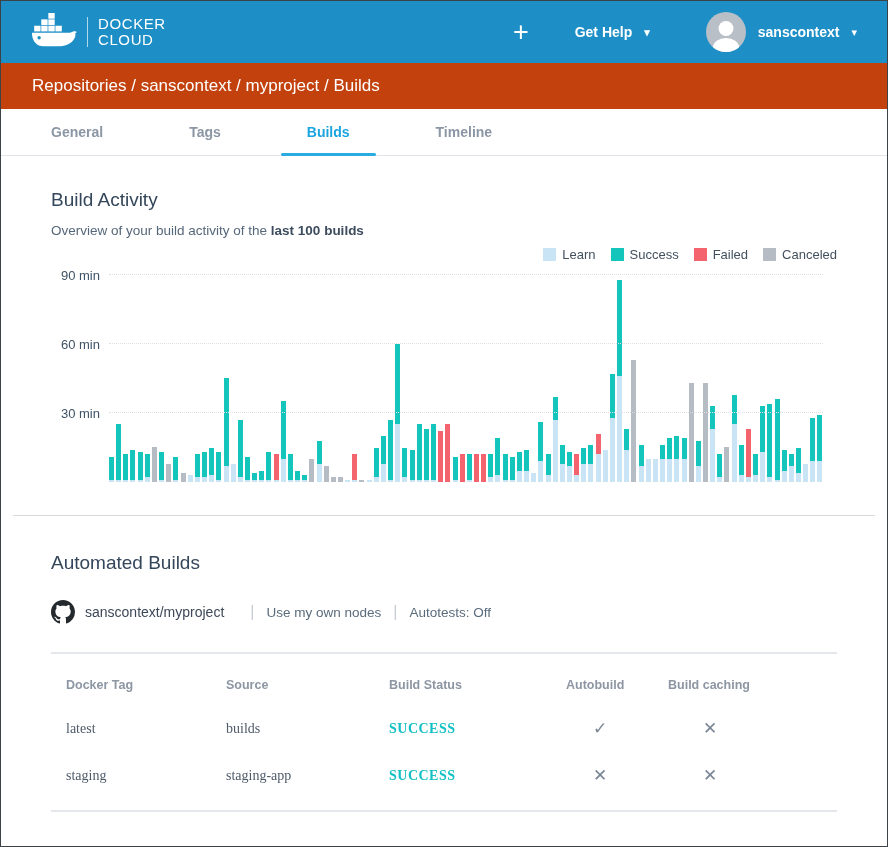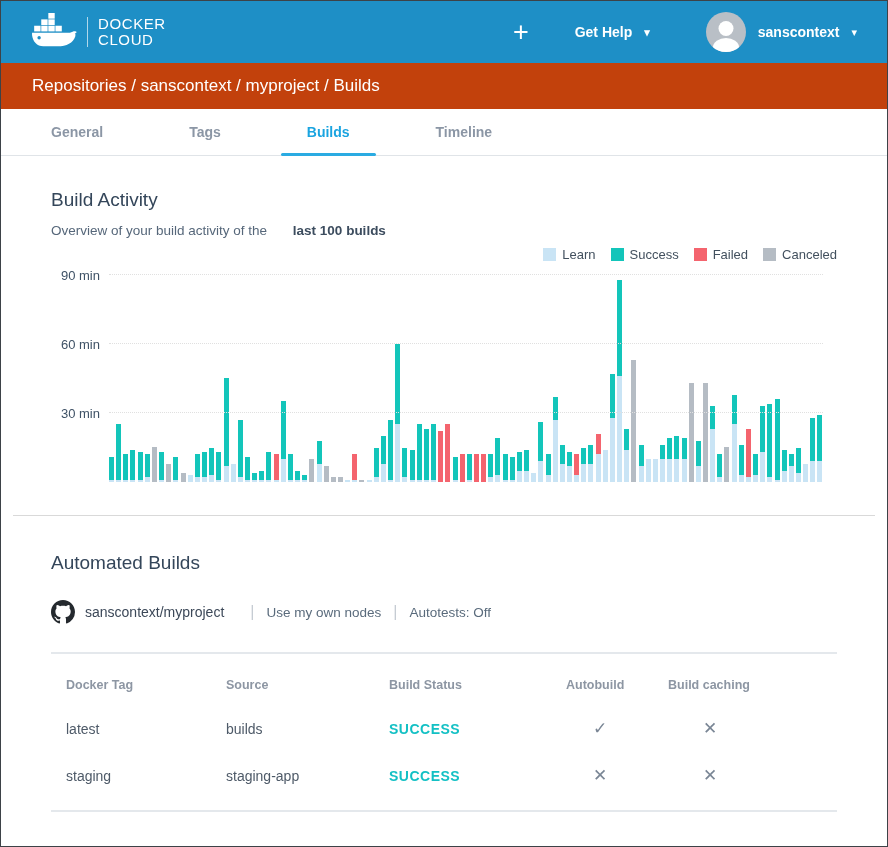--- a/index.html
+++ b/index.html
@@ -36,21 +36,21 @@
   .tabs { height:47px; display:flex; align-items:stretch; border-bottom:1px solid #e0e4e8; padding-left:24px; }
   .tab { font-size:14px; font-weight:700; color:#8b96a5; display:flex; align-items:center; padding:0 26px; cursor:pointer; position:relative; margin-right:34px; }
   .tab.active { color:#1aa4e0; }
   .tab.active::after { content:""; position:absolute; left:0; right:0; bottom:-1px; height:3px; background:#2aabe2; border-radius:2px; }
 
   
   .section { padding:0 50px; }
   .sec-title { font-size:19px; font-weight:400; color:#34465a; }
   .ba-title { padding-top:33px; }
   .sec-sub { font-size:13.5px; color:#56677a; margin-top:12px; }
-  .sec-sub b { color:#3c4c5e;margin-left:22px; }
+  .sec-sub b { color:#3c4c5e; }
   .legend { display:flex; justify-content:flex-end; align-items:center; gap:15px; margin-top:9px; padding-right:0; font-size:13px; color:#42505e; }
   .legend-item { display:flex; align-items:center; gap:6px; }
   .legend-sq { width:13px; height:13px; display:inline-block; }
 
   .chart-wrap { position:relative; margin-top:6px; height:214px; }
   .plot { position:absolute; left:58px; right:14px; top:0; bottom:0; }
   .gridline { position:absolute; left:0; right:0; border-top:1px dotted #e0e0e0; }
   .gridlabel { position:absolute; right:100%; margin-right:9px; transform:translateY(-50%); font-size:13px; color:#3f5266; white-space:nowrap; }
   .bars { position:absolute; left:0; right:0; bottom:0; top:0; display:flex; align-items:flex-end; justify-content:space-between; }
   .bar { width:5px; display:flex; flex-direction:column; justify-content:flex-end; }
@@ -65,21 +65,21 @@
   .gh-repo { font-size:14px; color:#3c4858; margin-right:14px; }
   .pipe { color:#c6ccd3; font-size:16px; margin:0 12px; }
   .learn-more { color:#56677a; text-decoration:underline; cursor:pointer; }
 
   
   .table { margin:28px 50px 0 50px; border-top:2px solid #e4e8ec; border-bottom:2px solid #e4e8ec; padding:12px 0 24px 0; }
   .trow { display:grid; grid-template-columns:160px 163px 177px 102px 171px; padding-left:15px; align-items:center; }
   .thead { margin-top:12px; }
   .thead .th { font-size:12.5px; font-weight:700; color:#8d96a3; }
   .tdata { margin-top:26px; }
-  .td { font-size:14px; color:#4e5a68; }
+  .td { font-size:14px; color:#4e5a68;font-family:Liberation Serif, serif; }
   .td.status { color:#13c0c4; font-weight:700; letter-spacing:.5px; }
   .mark { font-size:17px; color:#7a8695; padding-left:27px; cursor:pointer; }
   .mark.caching { padding-left:35px; }
 </style>
 </head>
 <body>
 
 <div class="window">
 
   <div class="topbar">

